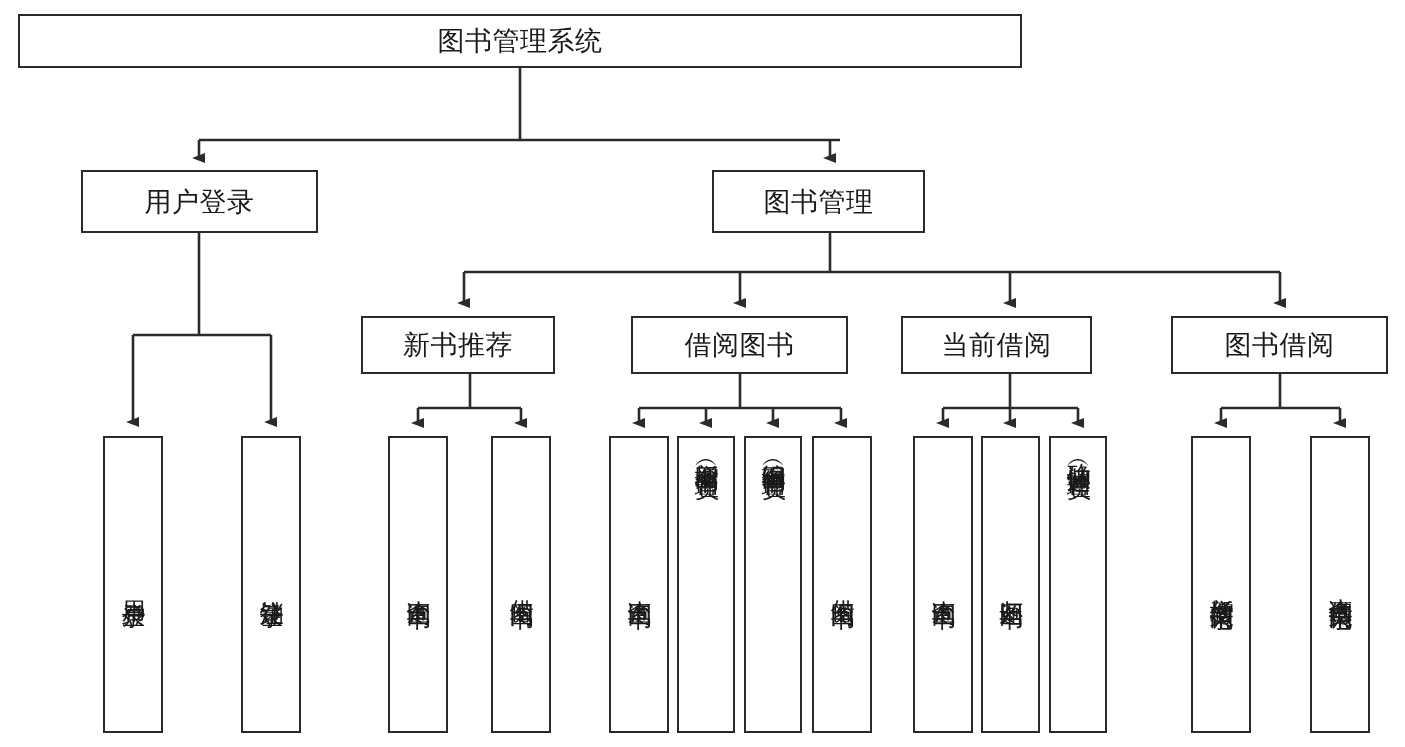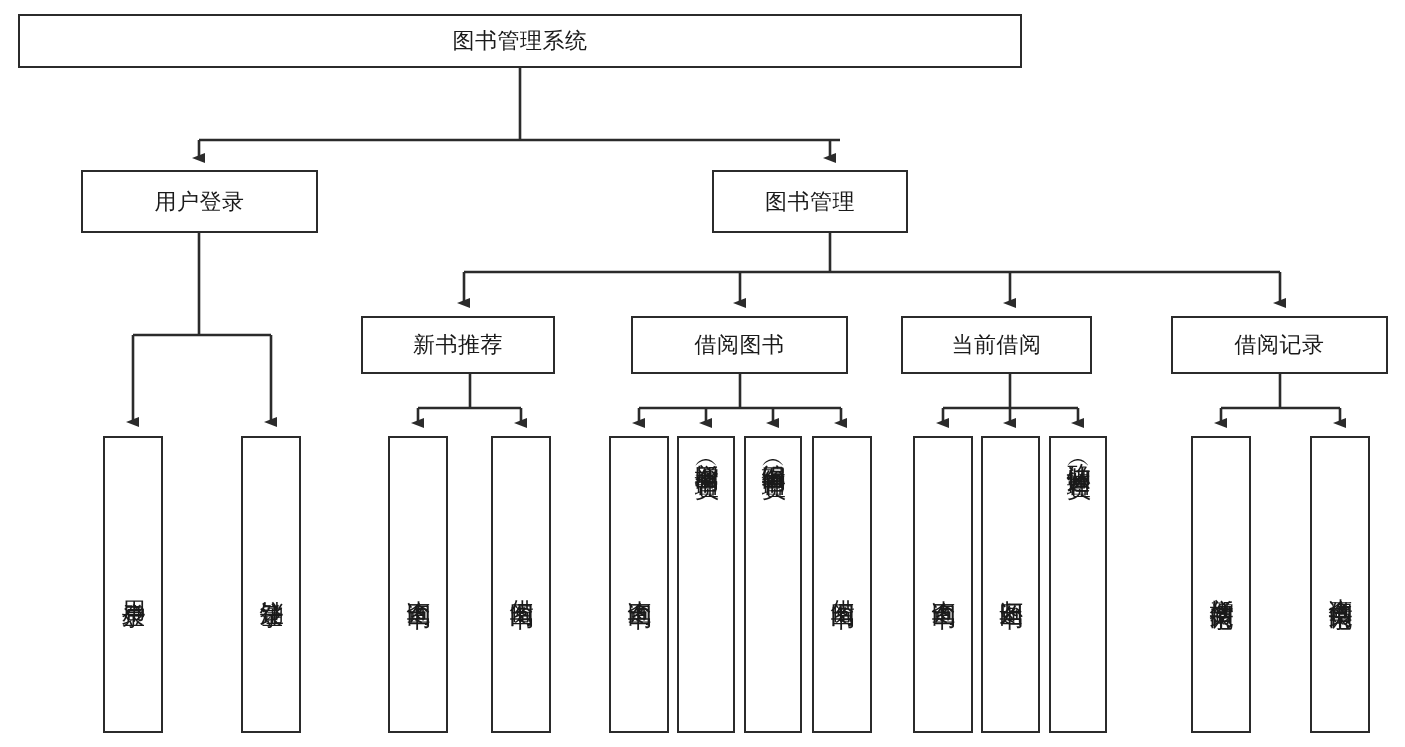--- a/index.html
+++ b/index.html
@@ -32,21 +32,21 @@
     box-sizing: border-box;
     background: #ffffff;
     border: 2.5px solid #2b2b2b;
     display: flex;
     align-items: center;
     justify-content: center;
     text-align: center;
     z-index: 2;
   }
   .node .label {
-    font-size: 22px;
+    font-size: 27px;
     line-height: 1.15;
     letter-spacing: 0.5px;
     color: #1a1a1a;
     white-space: nowrap;
   }
   .node.leaf {
     align-items: flex-start;
     justify-content: center;
     padding-top: 0;
   }
@@ -128,35 +128,35 @@
     </g>
   </svg>
 
   <div class="node" style="left:18px; top:14px; width:1004px; height:54px;">
     <span class="label">图书管理系统</span>
   </div>
 
   <div class="node" style="left:81px; top:170px; width:237px; height:63px;">
     <span class="label">用户登录</span>
   </div>
-  <div class="node" style="left:712px; top:170px; width:196px; height:63px;">
+  <div class="node" style="left:712px; top:170px; width:213px; height:63px;">
     <span class="label">图书管理</span>
   </div>
 
   <div class="node" style="left:361px; top:316px; width:194px; height:58px;">
     <span class="label">新书推荐</span>
   </div>
   <div class="node" style="left:631px; top:316px; width:217px; height:58px;">
     <span class="label">借阅图书</span>
   </div>
   <div class="node" style="left:901px; top:316px; width:191px; height:58px;">
     <span class="label">当前借阅</span>
   </div>
   <div class="node" style="left:1171px; top:316px; width:217px; height:58px;">
-    <span class="label">借阅记录</span>
+    <span class="label">图书借阅</span>
   </div>
 
   <div class="node leaf center-v" style="left:103px; top:436px; width:60px; height:297px;">
     <span class="label">用户登录</span>
   </div>
   <div class="node leaf center-v" style="left:241px; top:436px; width:60px; height:297px;">
     <span class="label">注销登录</span>
   </div>
 
   <div class="node leaf center-v" style="left:388px; top:436px; width:60px; height:297px;">

